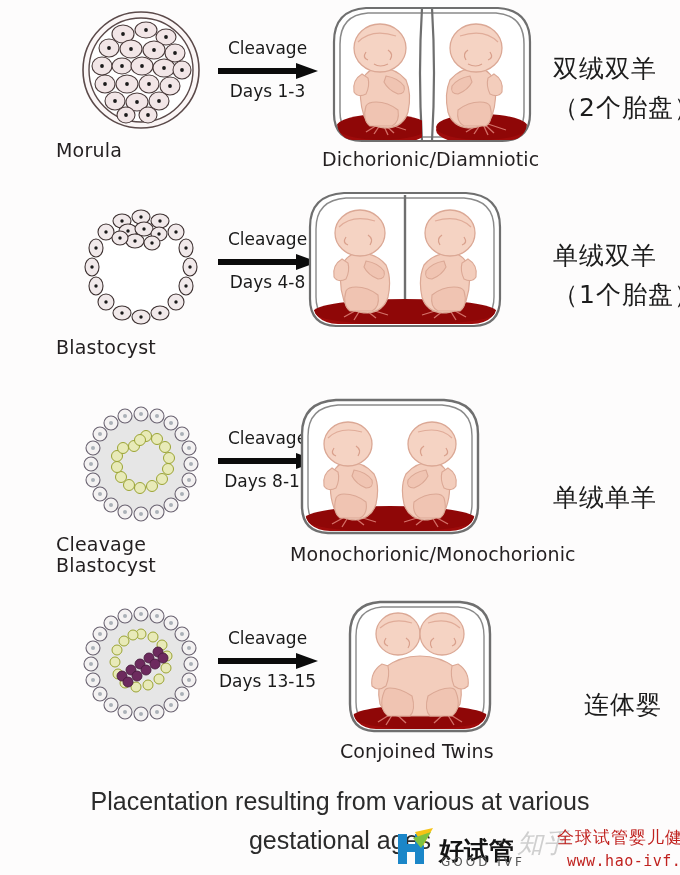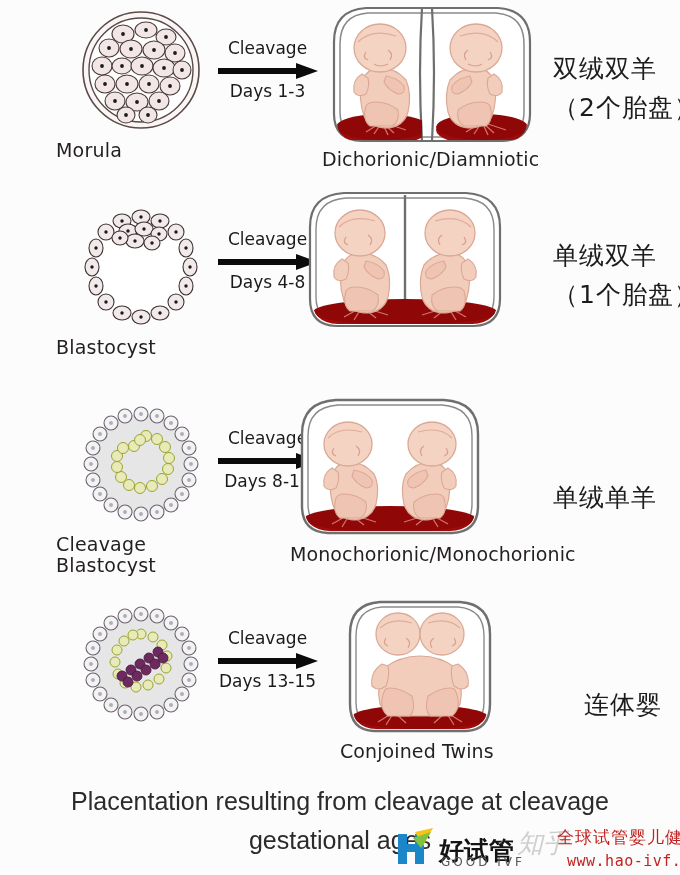--- a/index.html
+++ b/index.html
@@ -773,21 +773,21 @@
       </div>
       <div class="womb-label">Conjoined Twins</div>
     </div>
 
     <div class="cn" style="left:584px; top:58px;margin-top:38px;">
       <div>连体婴</div>
     </div>
   </div>
 
   <div class="caption">
-    <span class="caption-line">Placentation resulting from cleavage at cleavage</span>
+    <span class="caption-line">Placentation resulting from various at various</span>
     <span class="caption-line">gestational ages</span>
   </div>
 
   <div class="watermark">
     <div class="wm-logo">
       <svg width="40" height="42" viewBox="0 0 40 42">
         <rect x="3" y="8" width="9" height="30" fill="#1b86c8"></rect>
         <rect x="20" y="8" width="9" height="30" fill="#1b86c8"></rect>
         <rect x="3" y="18" width="26" height="8" fill="#1b86c8"></rect>
         <path d="M20 6 L38 2 L28 20 Z" fill="#f6c316"></path>

